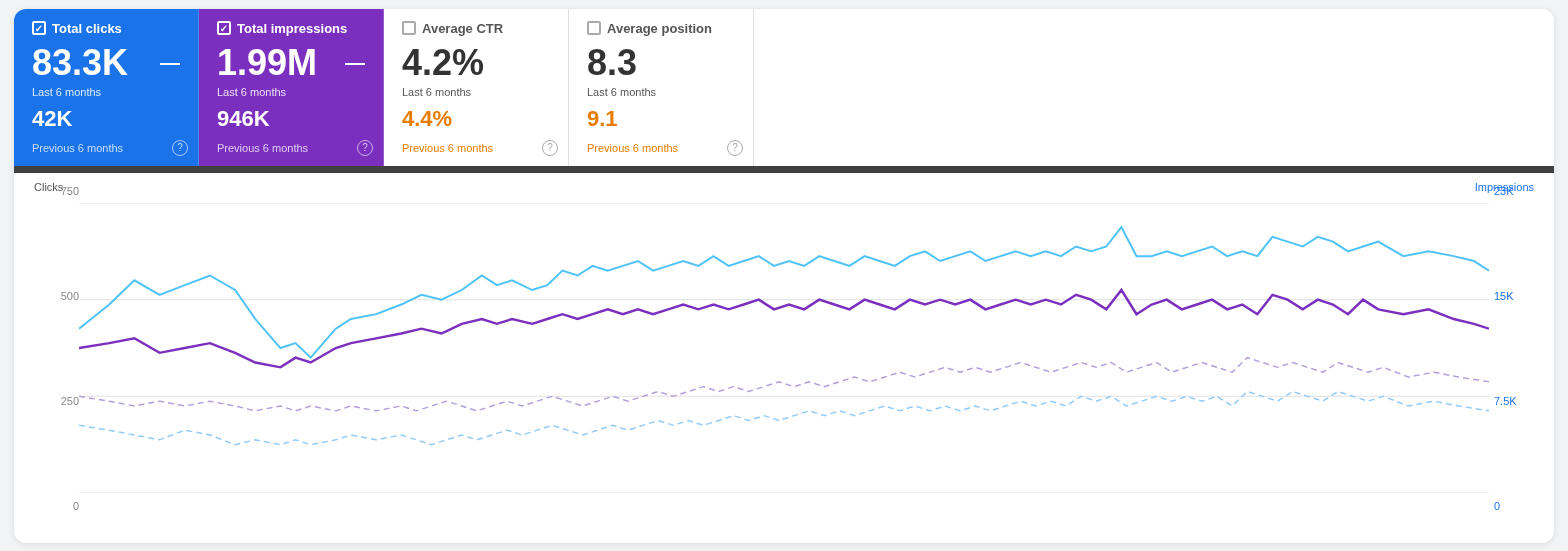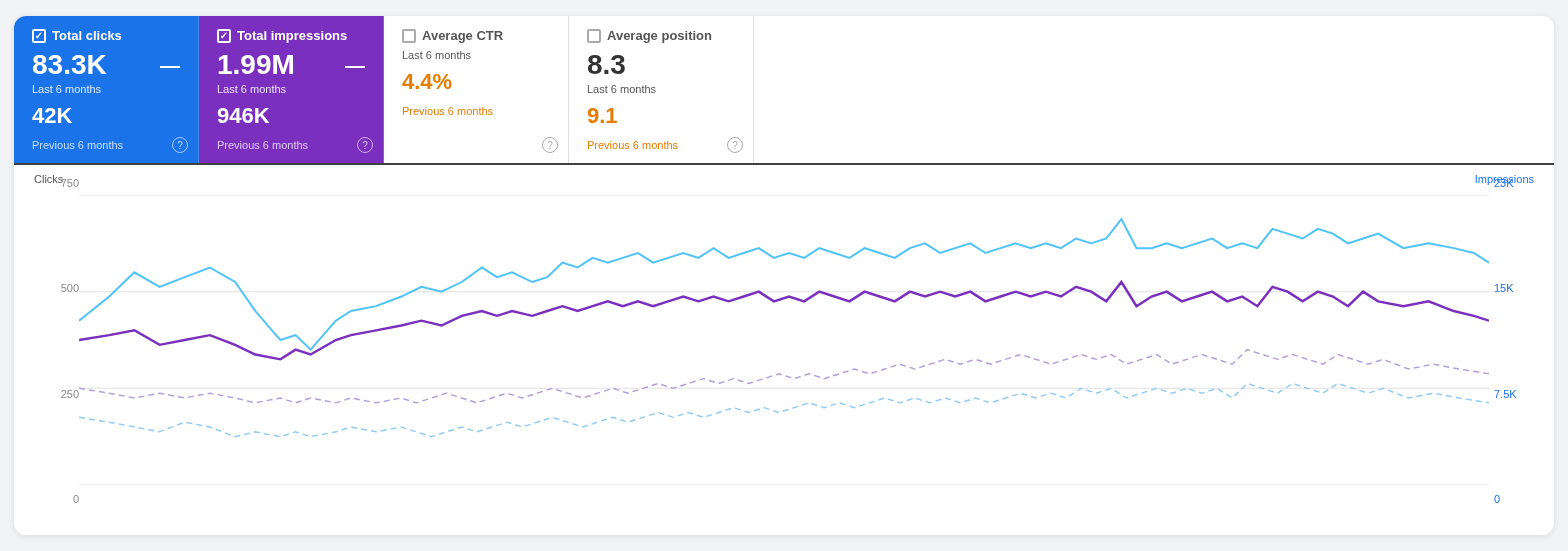--- a/index.html
+++ b/index.html
@@ -15,21 +15,21 @@
       background: #fff;
       border-radius: 12px;
       width: 1540px;
       padding: 0;
       overflow: hidden;
       box-shadow: 0 1px 6px rgba(0,0,0,0.1);
     }
     .metrics-row {
       display: flex;
       flex-direction: row;
-      border-bottom: 2px solid #404040;
+      border-bottom: 7px solid #404040;
     }
     .metric-card {
       padding: 12px 18px 12px 18px;
       border-right: 1px solid rgba(255,255,255,0.2);
       min-width: 185px;
       position: relative;
     }
     .metric-card.blue-bg {
       background: #1a73e8;
       color: #fff;
@@ -73,21 +73,21 @@
       font-weight: 600;
     }
     .metric-title.light { color: #fff; }
     .metric-title.dark { color: #555; }
     .metric-value-row {
       display: flex;
       align-items: center;
       justify-content: space-between;
     }
     .metric-value {
-      font-size: 28px;
+      font-size: 36px;
       font-weight: 700;
     }
     .metric-value.light { color: #fff; }
     .metric-value.dark { color: #333; }
     .metric-dash {
       font-size: 20px;
       font-weight: 700;
       color: #fff;
       margin-left: 8px;
     }
@@ -245,20 +245,23 @@
         </div>
       </div>
       <div class="metric-help">?</div>
     </div>
 
     <div class="metric-card white-bg">
       <div class="metric-header">
         <div class="metric-checkbox white-box"></div>
         <span class="metric-title dark">Average CTR</span>
       </div>
+      <div class="metric-value-row">
+        <span class="metric-value dark">4.2%</span>
+      </div>
       <div class="metric-subtitle dark">Last 6 months</div>
       <div class="metric-prev-row">
         <div>
           <div class="metric-prev-value orange">4.4%</div>
           <div class="metric-prev-label orange">Previous 6 months</div>
         </div>
       </div>
       <div class="metric-help dark-help">?</div>
     </div>
 

